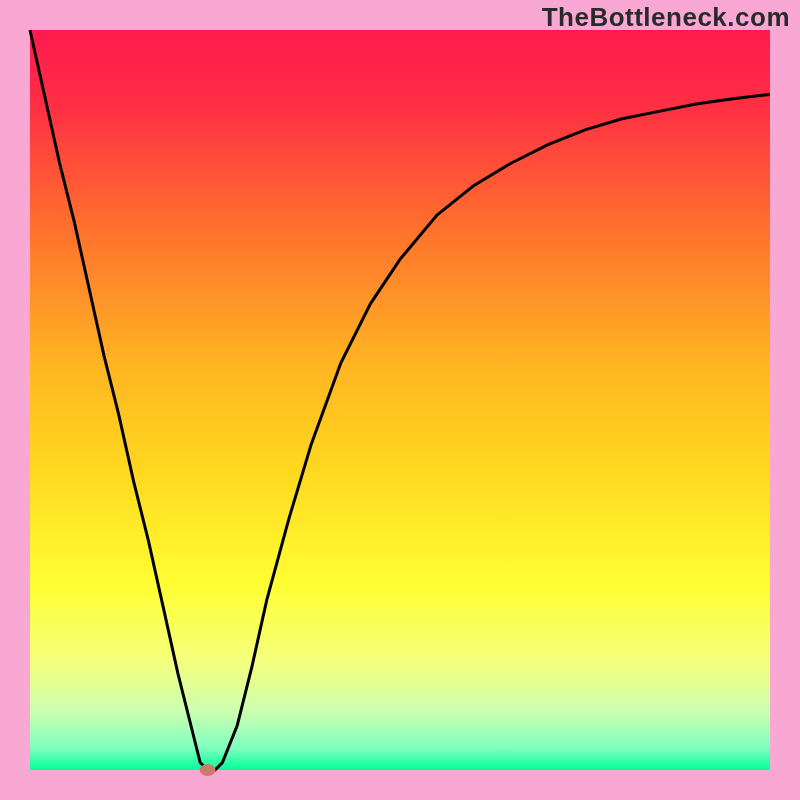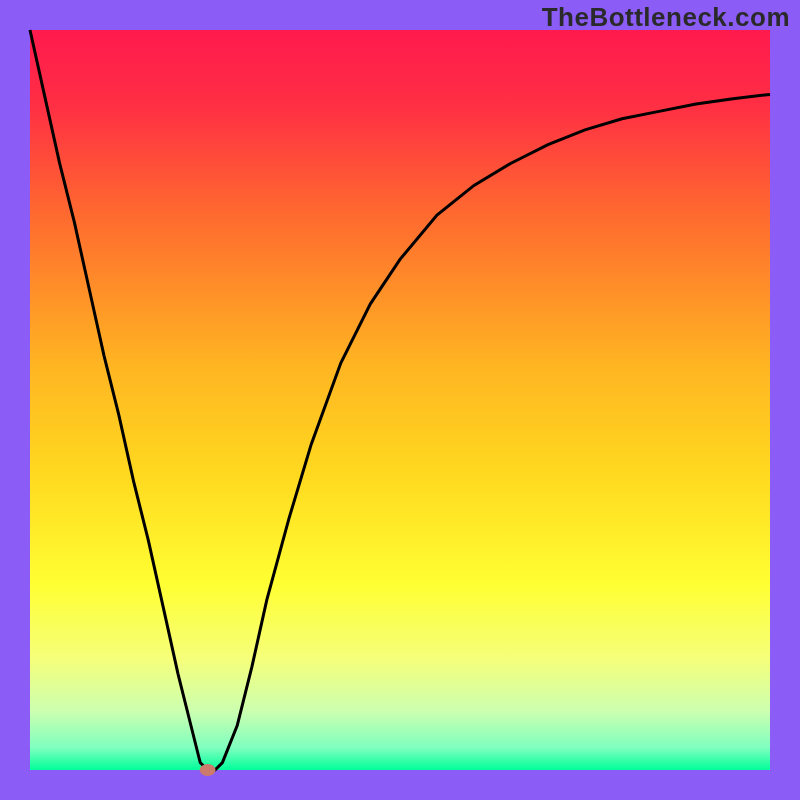--- a/index.html
+++ b/index.html
@@ -8,21 +8,21 @@
     width: 800px;
     height: 800px;
     background: #000;
     font-family: Arial, Helvetica, sans-serif;
     overflow: hidden;
   }
   .frame {
     position: relative;
     width: 800px;
     height: 800px;
-    background: #8b5cf6;
+    background: #f9a8d4;
   }
   .watermark {
     position: absolute;
     top: 2px;
     right: 10px;
     color: #2a2a2a;
     font-size: 26px;
     font-weight: bold;
     letter-spacing: 0.5px;
     user-select: none;

